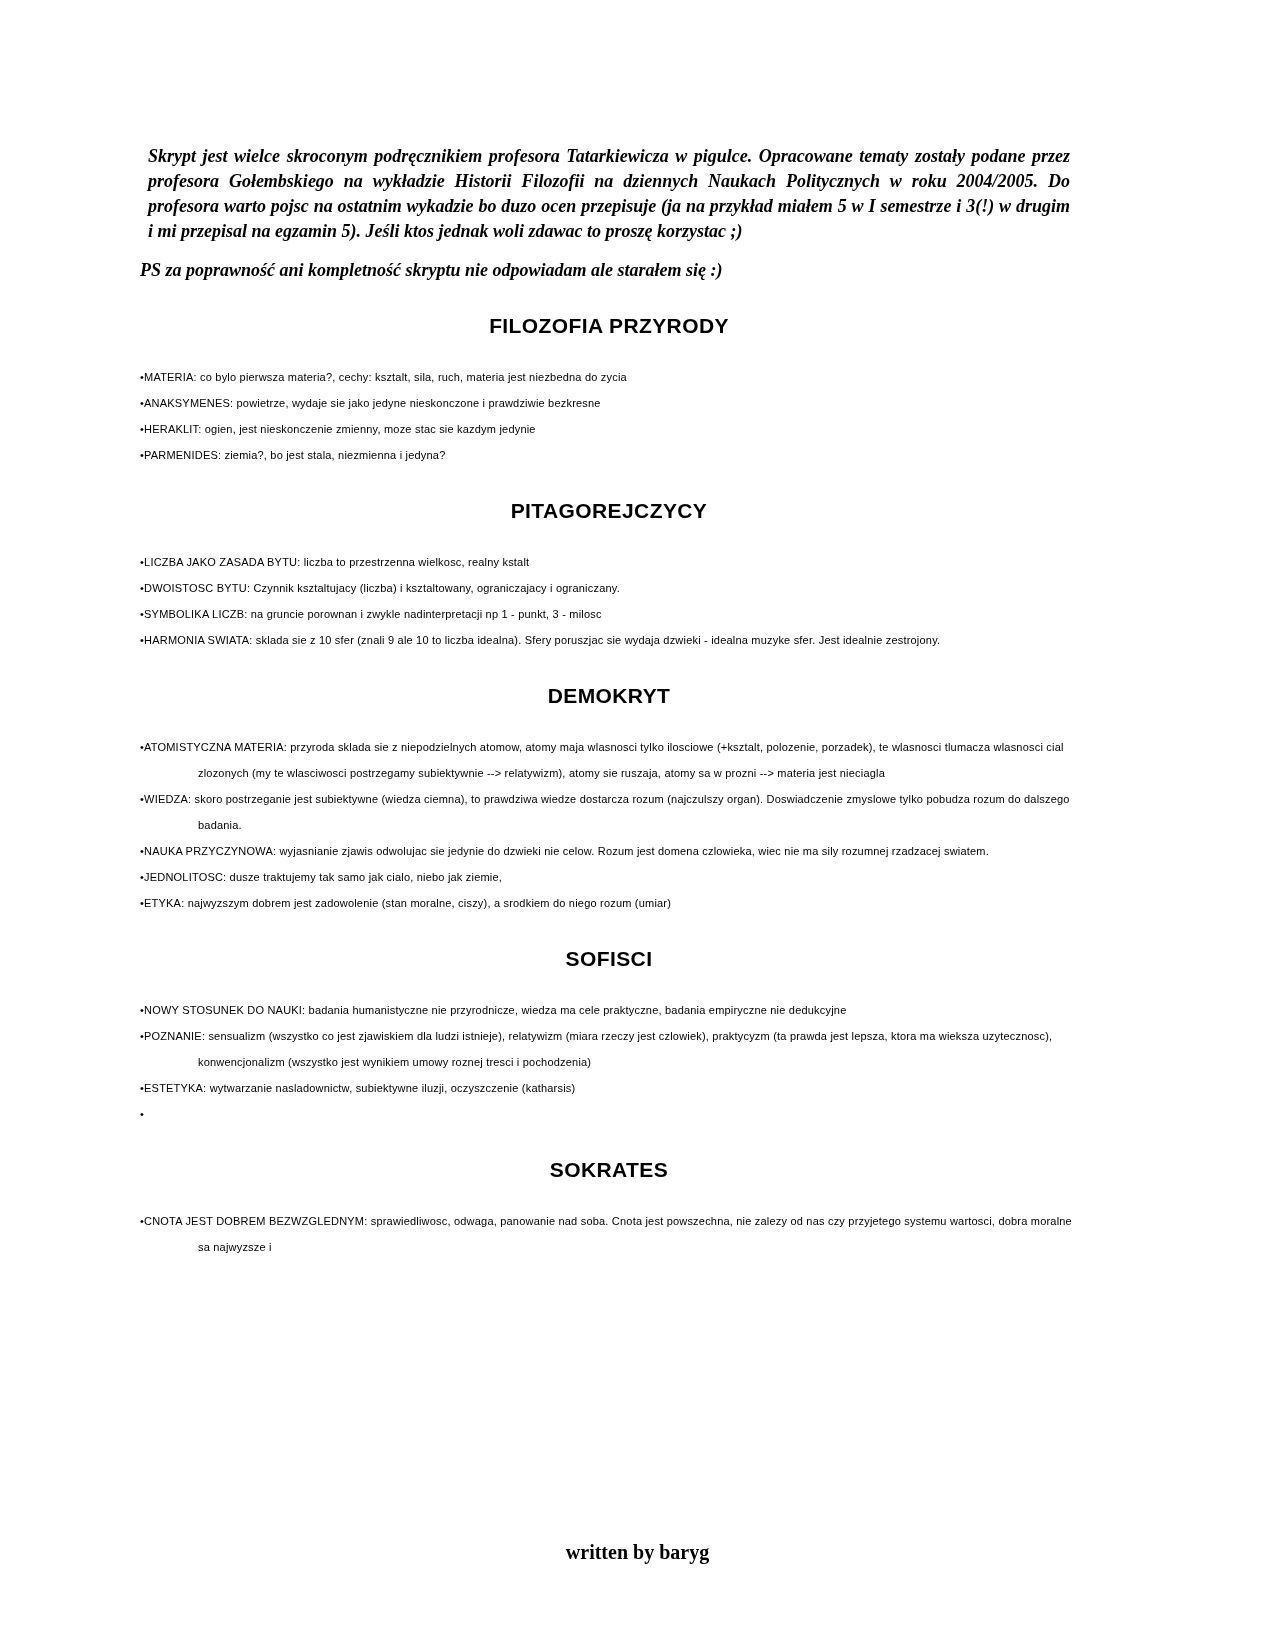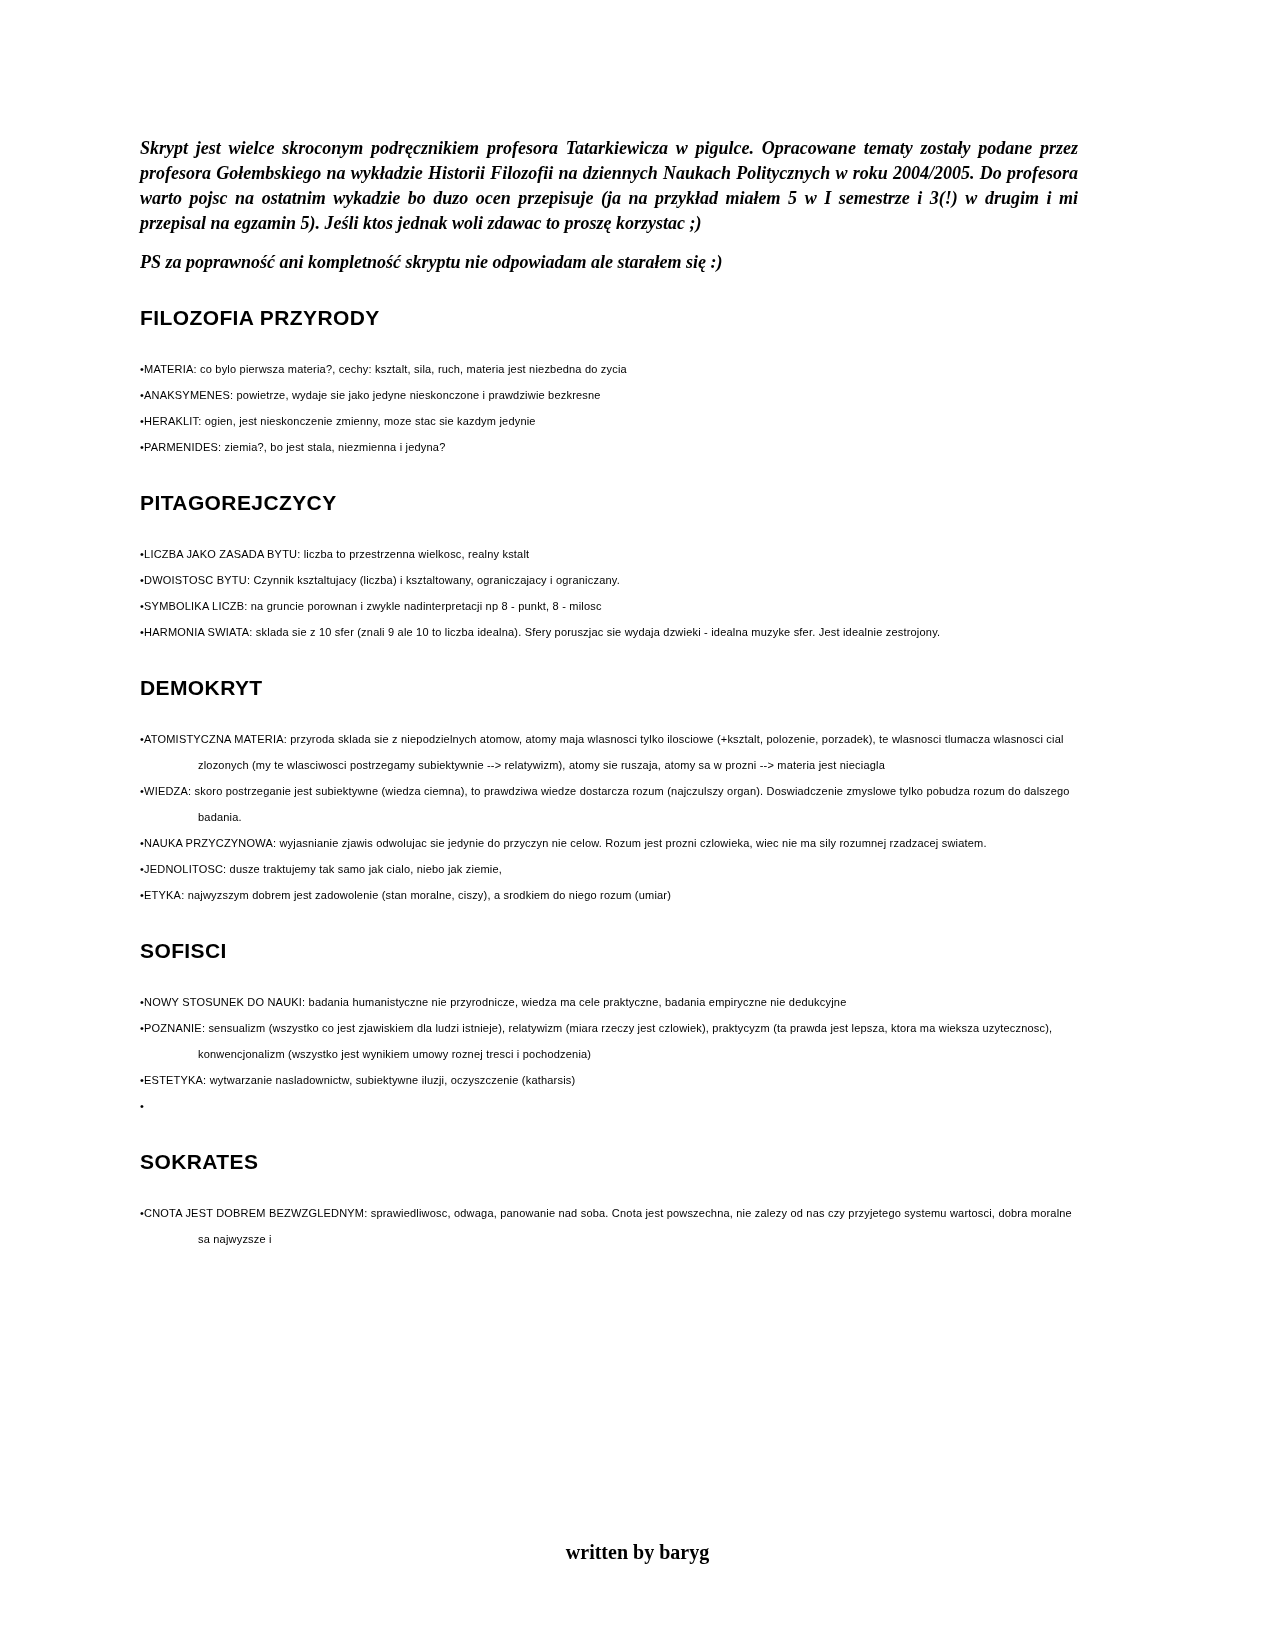--- a/index.html
+++ b/index.html
@@ -21,36 +21,37 @@
     top: 136px;
     width: 938px;
   }
   .intro {
     font-family: "Liberation Serif", serif;
     font-style: italic;
     font-weight: 700;
     font-size: 18px;
     line-height: 25px;
     text-align: justify;
-    margin: 0;
+    margin: 8px;
   }
   .ps {
     font-family: "Liberation Serif", serif;
     font-style: italic;
     font-weight: 700;
     font-size: 18px;
     line-height: 25px;
     margin: 14px 0 0 0;
   }
   .section-title {
     font-family: "Liberation Sans", sans-serif;
     font-weight: 700;
     font-size: 21px;
     letter-spacing: 0.4px;
     margin: 31px 0 26px 0;
+    text-align: center;
   }
   ul.bullets {
     list-style: none;
     margin: 0;
     padding: 0;
     font-family: "Liberation Sans", sans-serif;
     font-size: 11px;
     line-height: 26px;
     letter-spacing: 0.2px;
   }
@@ -85,28 +86,28 @@
         <ul class="bullets">
           <li class="bullet-item"><span class="bullet-glyph">•</span><span class="bullet-text">MATERIA: co bylo pierwsza materia?, cechy: ksztalt, sila, ruch, materia jest niezbedna do zycia</span></li>
           <li class="bullet-item"><span class="bullet-glyph">•</span><span class="bullet-text">ANAKSYMENES: powietrze, wydaje sie jako jedyne nieskonczone i prawdziwie bezkresne</span></li>
           <li class="bullet-item"><span class="bullet-glyph">•</span><span class="bullet-text">HERAKLIT: ogien, jest nieskonczenie zmienny, moze stac sie kazdym jedynie</span></li>
           <li class="bullet-item"><span class="bullet-glyph">•</span><span class="bullet-text">PARMENIDES: ziemia?, bo jest stala, niezmienna i jedyna?</span></li>
         </ul>
         <h2 class="section-title">PITAGOREJCZYCY</h2>
         <ul class="bullets">
           <li class="bullet-item"><span class="bullet-glyph">•</span><span class="bullet-text">LICZBA JAKO ZASADA BYTU: liczba to przestrzenna wielkosc, realny kstalt</span></li>
           <li class="bullet-item"><span class="bullet-glyph">•</span><span class="bullet-text">DWOISTOSC BYTU: Czynnik ksztaltujacy (liczba) i ksztaltowany, ograniczajacy i ograniczany.</span></li>
-          <li class="bullet-item"><span class="bullet-glyph">•</span><span class="bullet-text">SYMBOLIKA LICZB: na gruncie porownan i zwykle nadinterpretacji np 8 - punkt, 8 - milosc</span></li>
+          <li class="bullet-item"><span class="bullet-glyph">•</span><span class="bullet-text">SYMBOLIKA LICZB: na gruncie porownan i zwykle nadinterpretacji np 1 - punkt, 3 - milosc</span></li>
           <li class="bullet-item"><span class="bullet-glyph">•</span><span class="bullet-text">HARMONIA SWIATA: sklada sie z 10 sfer (znali 9 ale 10 to liczba idealna). Sfery poruszjac sie wydaja dzwieki - idealna muzyke sfer. Jest idealnie zestrojony.</span></li>
         </ul>
         <h2 class="section-title">DEMOKRYT</h2>
         <ul class="bullets">
           <li class="bullet-item"><span class="bullet-glyph">•</span><span class="bullet-text">ATOMISTYCZNA MATERIA: przyroda sklada sie z niepodzielnych atomow, atomy maja wlasnosci tylko ilosciowe (+ksztalt, polozenie, porzadek), te wlasnosci tlumacza wlasnosci cial zlozonych (my te wlasciwosci postrzegamy subiektywnie --&gt; relatywizm), atomy sie ruszaja, atomy sa w prozni --&gt; materia jest nieciagla</span></li>
           <li class="bullet-item"><span class="bullet-glyph">•</span><span class="bullet-text">WIEDZA: skoro postrzeganie jest subiektywne (wiedza ciemna), to prawdziwa wiedze dostarcza rozum (najczulszy organ). Doswiadczenie zmyslowe tylko pobudza rozum do dalszego badania.</span></li>
-          <li class="bullet-item"><span class="bullet-glyph">•</span><span class="bullet-text">NAUKA PRZYCZYNOWA: wyjasnianie zjawis odwolujac sie jedynie do przyczyn nie celow. Rozum jest prozni czlowieka, wiec nie ma sily rozumnej rzadzacej swiatem.</span></li>
+          <li class="bullet-item"><span class="bullet-glyph">•</span><span class="bullet-text">NAUKA PRZYCZYNOWA: wyjasnianie zjawis odwolujac sie jedynie do dzwieki nie celow. Rozum jest domena czlowieka, wiec nie ma sily rozumnej rzadzacej swiatem.</span></li>
           <li class="bullet-item"><span class="bullet-glyph">•</span><span class="bullet-text">JEDNOLITOSC: dusze traktujemy tak samo jak cialo, niebo jak ziemie,</span></li>
           <li class="bullet-item"><span class="bullet-glyph">•</span><span class="bullet-text">ETYKA: najwyzszym dobrem jest zadowolenie (stan moralne, ciszy), a srodkiem do niego rozum (umiar)</span></li>
         </ul>
         <h2 class="section-title">SOFISCI</h2>
         <ul class="bullets">
           <li class="bullet-item"><span class="bullet-glyph">•</span><span class="bullet-text">NOWY STOSUNEK DO NAUKI: badania humanistyczne nie przyrodnicze, wiedza ma cele praktyczne, badania empiryczne nie dedukcyjne</span></li>
           <li class="bullet-item"><span class="bullet-glyph">•</span><span class="bullet-text">POZNANIE: sensualizm (wszystko co jest zjawiskiem dla ludzi istnieje), relatywizm (miara rzeczy jest czlowiek), praktycyzm (ta prawda jest lepsza, ktora ma wieksza uzytecznosc), konwencjonalizm (wszystko jest wynikiem umowy roznej tresci i pochodzenia)</span></li>
           <li class="bullet-item"><span class="bullet-glyph">•</span><span class="bullet-text">ESTETYKA: wytwarzanie nasladownictw, subiektywne iluzji, oczyszczenie (katharsis)</span></li>
           <li class="bullet-item"><span class="bullet-glyph">•</span><span class="bullet-text"></span></li>
         </ul>

